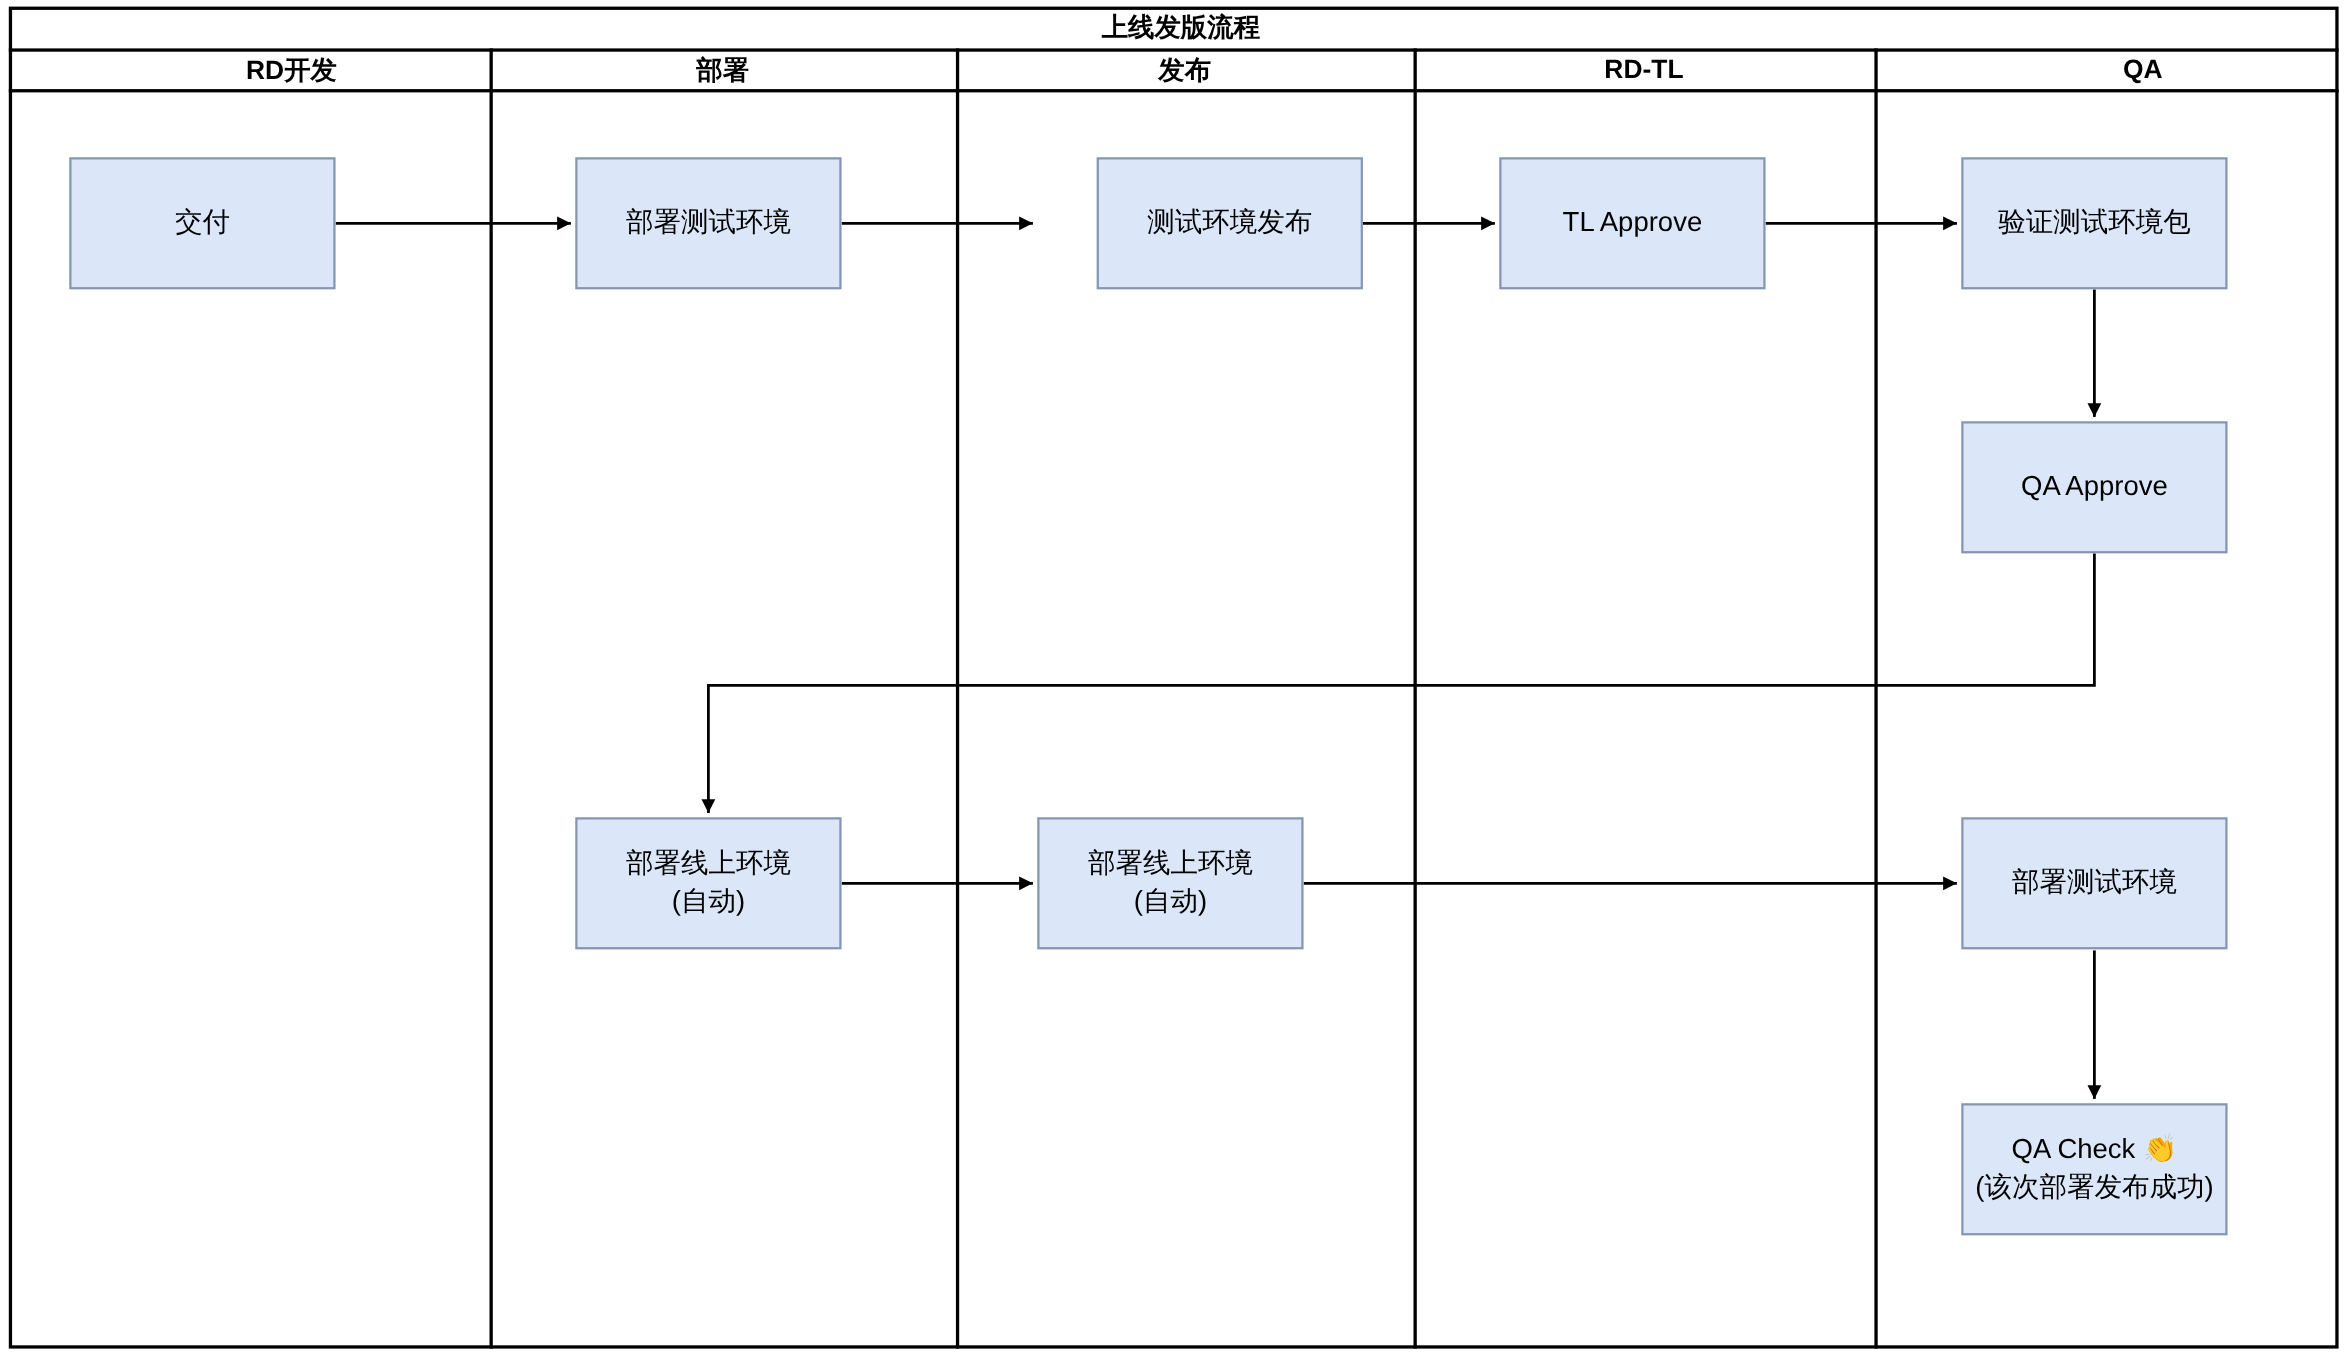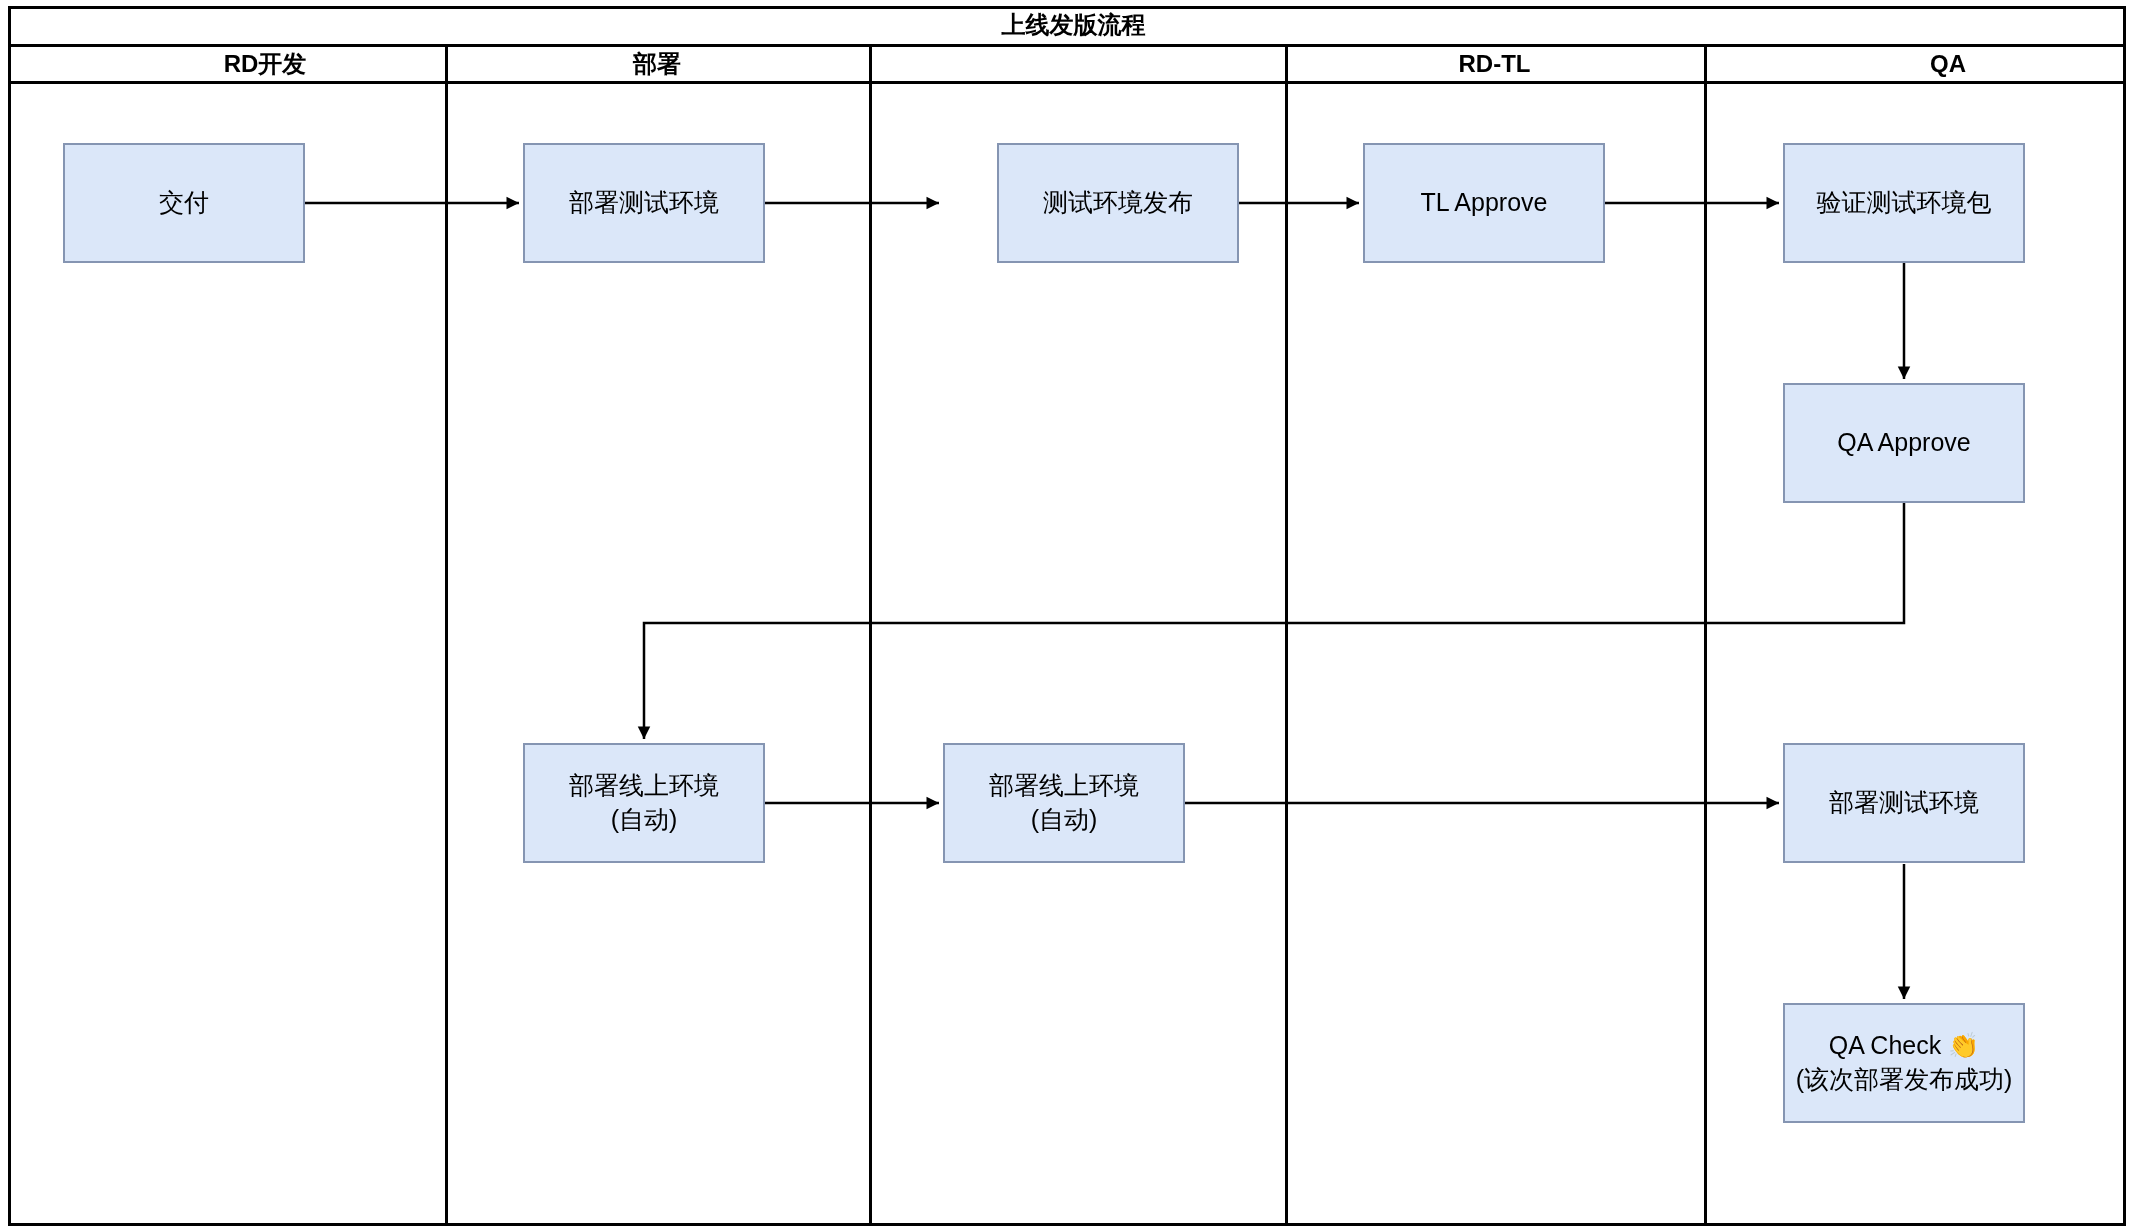--- a/index.html
+++ b/index.html
@@ -122,20 +122,21 @@
   <div class="title-band">上线发版流程</div>
   <div class="hline title-divider"></div>
   <div class="hline header-divider"></div>
   <div class="vline v1"></div>
   <div class="vline v2"></div>
   <div class="vline v3"></div>
   <div class="vline v4"></div>
 
   <div class="lane-header h1">RD开发</div>
   <div class="lane-header h2">部署</div>
+  <div class="lane-header h3">发布</div>
   <div class="lane-header h4">RD-TL</div>
   <div class="lane-header h5">QA</div>
 
   <div class="node n-deliver">
     <span>交付</span>
   </div>
   <div class="node n-deploy-test">
     <span>部署测试环境</span>
   </div>
   <div class="node n-release-test">

